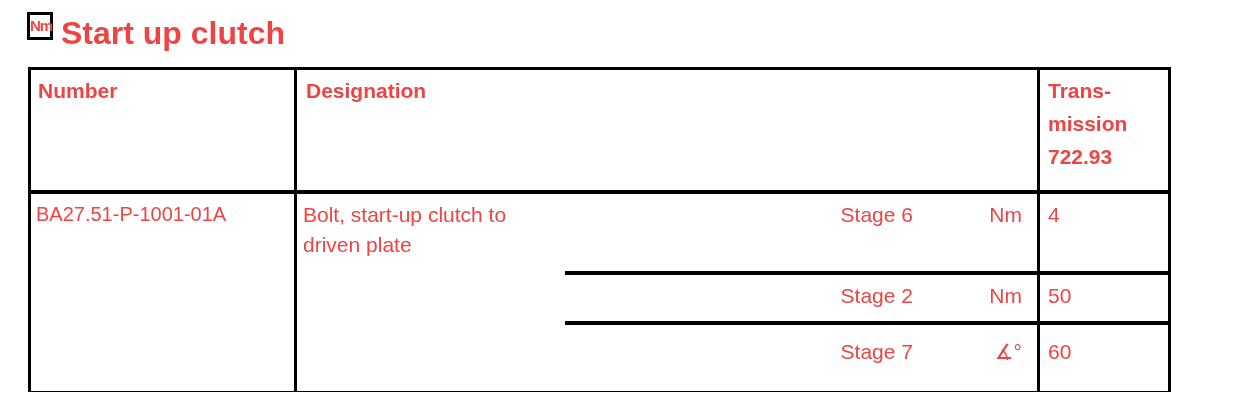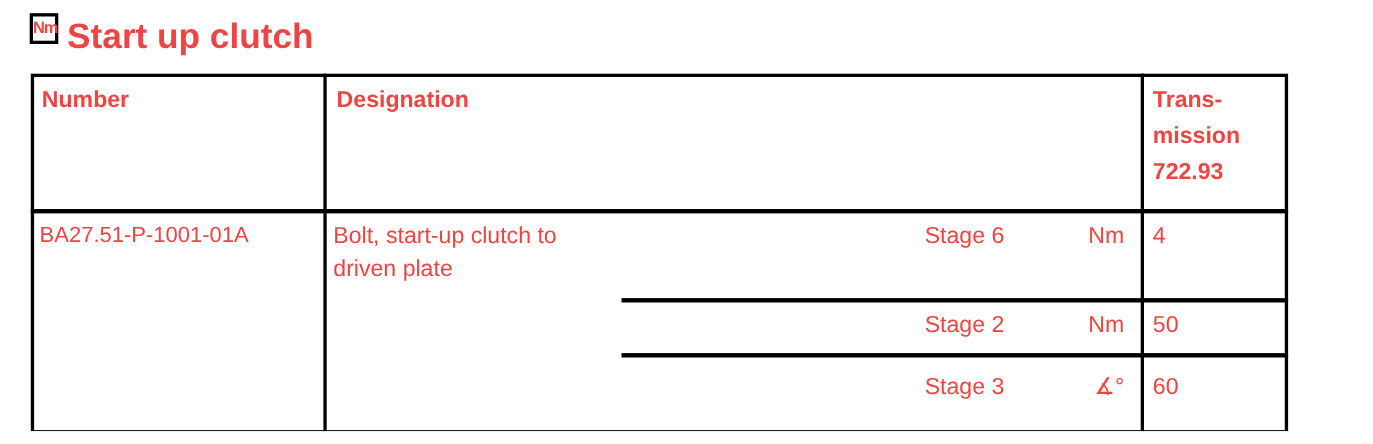--- a/index.html
+++ b/index.html
@@ -108,17 +108,17 @@
   </div>
 
   <div class="cell stage-label top-s1">Stage 6</div>
   <div class="cell stage-unit top-s1">Nm</div>
   <div class="cell stage-value top-s1">4</div>
 
   <div class="cell stage-label top-s2">Stage 2</div>
   <div class="cell stage-unit top-s2">Nm</div>
   <div class="cell stage-value top-s2">50</div>
 
-  <div class="cell stage-label top-s3">Stage 3</div>
+  <div class="cell stage-label top-s3">Stage 7</div>
   <div class="cell stage-unit top-s3">∡°</div>
   <div class="cell stage-value top-s3">60</div>
 
 </div>
 
 </body></html>

